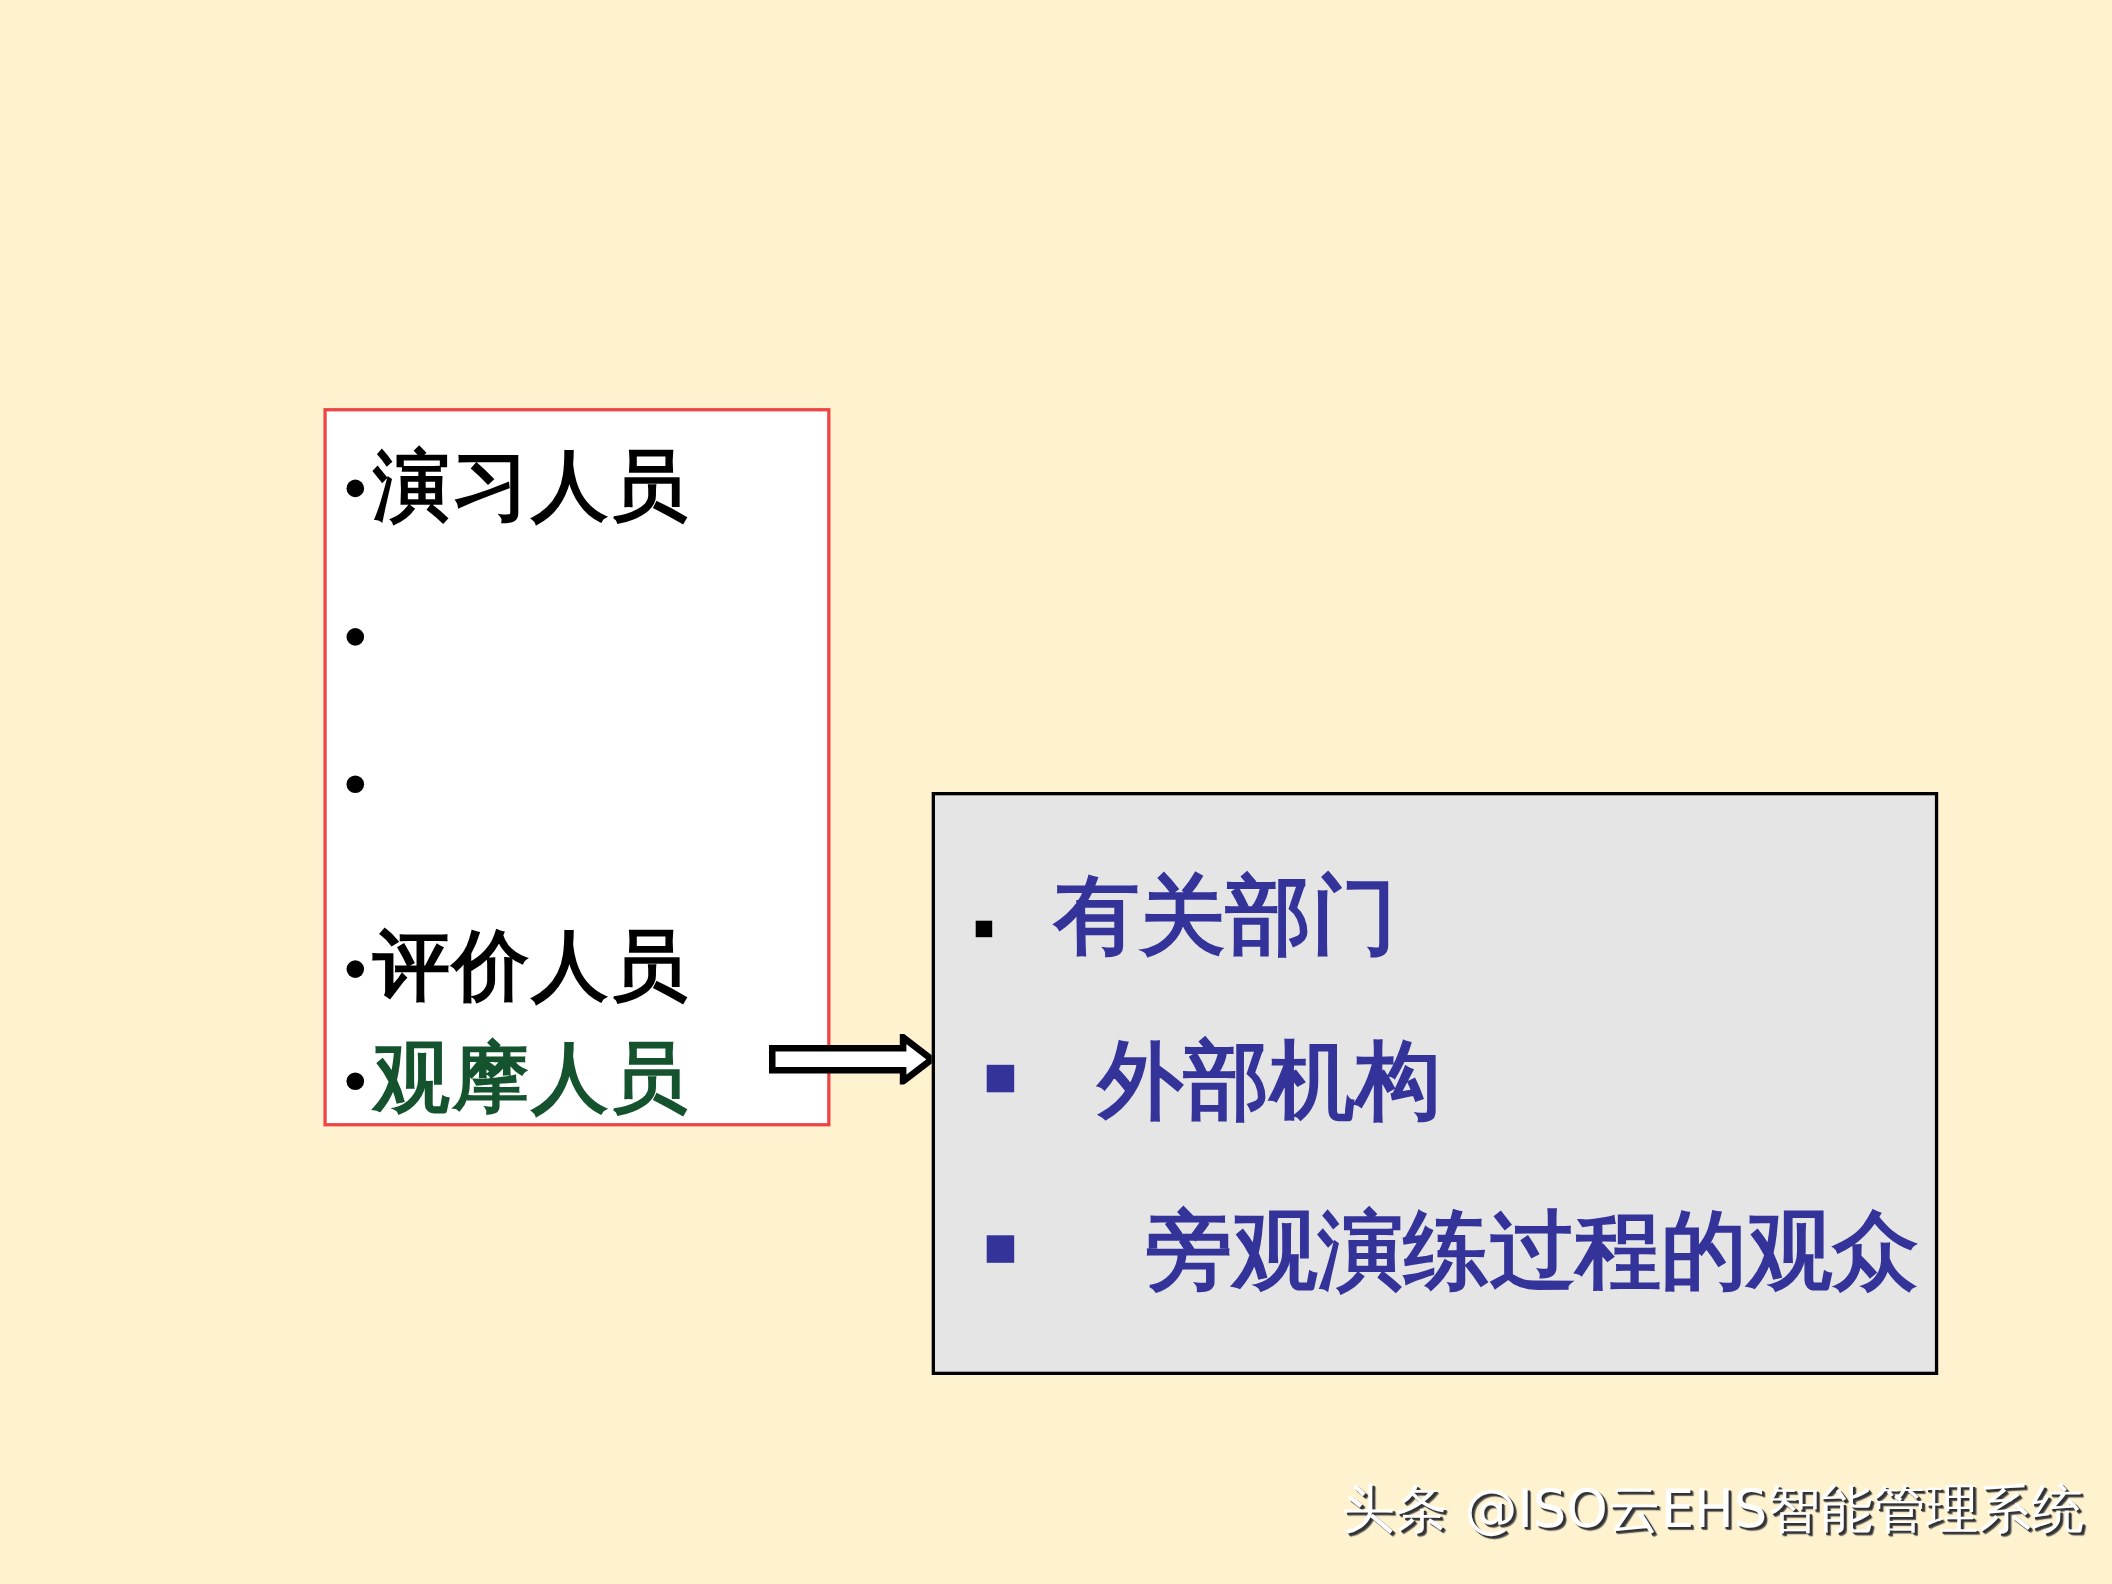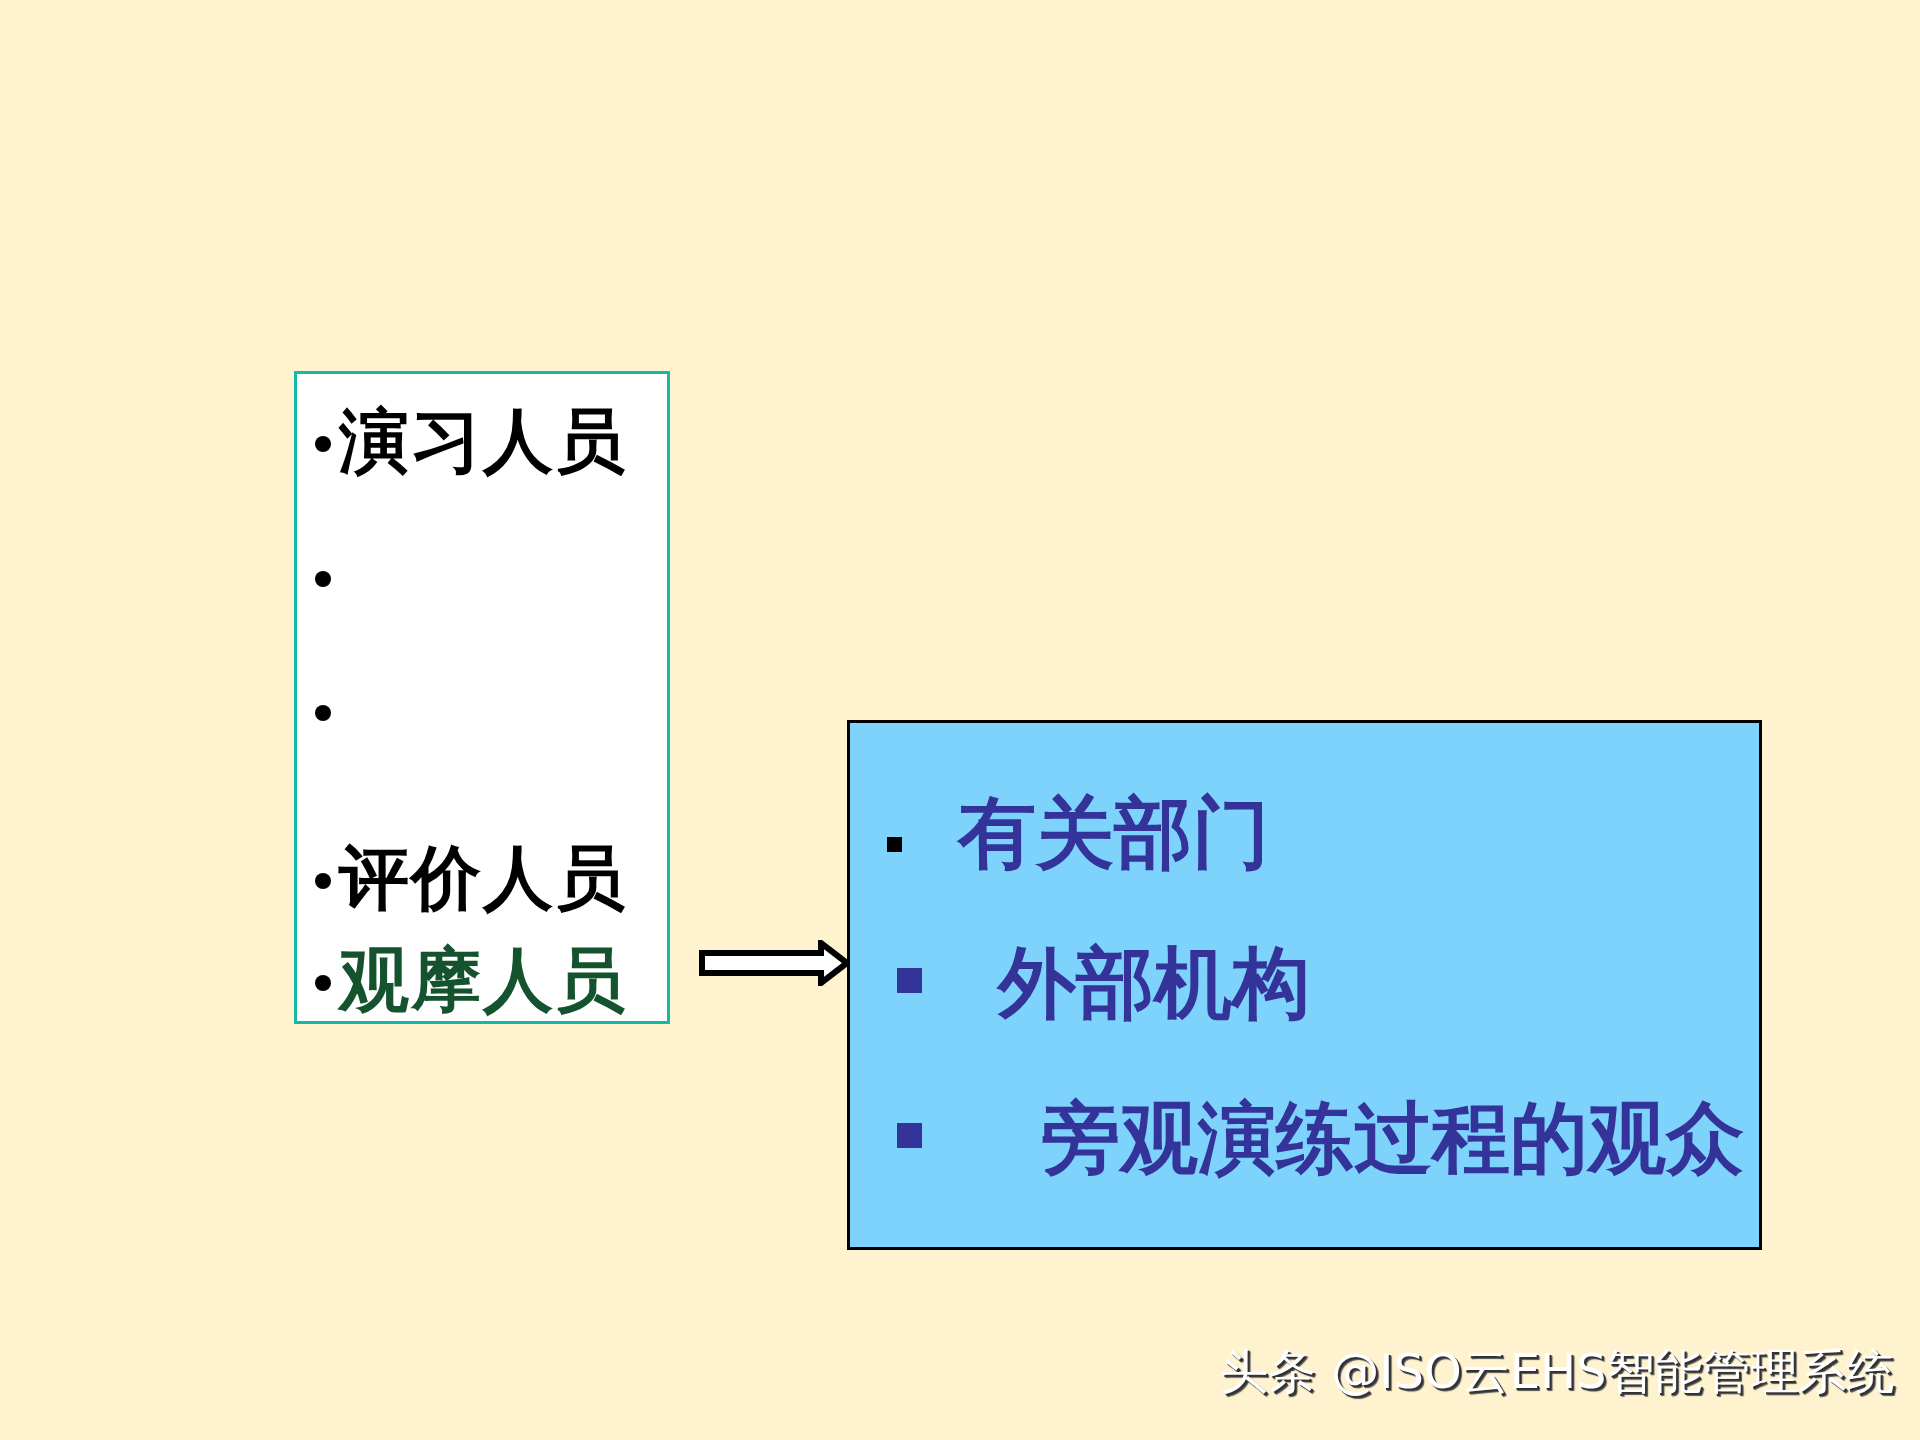--- a/index.html
+++ b/index.html
@@ -3,41 +3,41 @@
 <meta charset="utf-8">
 <style>
   html, body { margin: 0; padding: 0; }
   body {
     width: 1920px; height: 1440px; position: relative; overflow: hidden;
     background: #FFF2CF;
     font-family: "DejaVu Serif", "Liberation Serif", serif;
   }
   .left-box {
     position: absolute; left: 294px; top: 371px;
-    width: 376px; height: 653px;
-    box-sizing: border-box; border: 3px solid #14b8a6; background: #fff;
+    width: 461px; height: 653px;
+    box-sizing: border-box; border: 3px solid #ef4444; background: #fff;
   }
   .left-item {
     position: absolute; left: 18px; height: 90px;
     font-size: 70px; line-height: 90px; font-weight: bold; color: #000;
     white-space: nowrap; letter-spacing: 2px;
   }
   .left-item .dot {
     display: inline-block; width: 16px; height: 16px; border-radius: 50%;
     background: #000; vertical-align: middle; margin-right: 8px; margin-top: -6px;
   }
   .left-item.highlight { color: #14532d; }
   .left-item.highlight .dot { background: #000; }
 
   .arrow { position: absolute; left: 699px; top: 940px; width: 152px; height: 46px; }
 
   .right-box {
     position: absolute; left: 847px; top: 720px;
     width: 915px; height: 530px;
-    box-sizing: border-box; border: 3px solid #000; background: #7dd3fc;
+    box-sizing: border-box; border: 3px solid #000; background: #e5e5e5;
     overflow: hidden;
   }
   .right-item {
     position: absolute; height: 100px; line-height: 100px;
     font-family: "DejaVu Sans", "Liberation Sans", sans-serif;
     font-weight: bold; font-size: 78px; color: #33339A; white-space: nowrap;
   }
   .sq { position: absolute; }
 
   .watermark {

